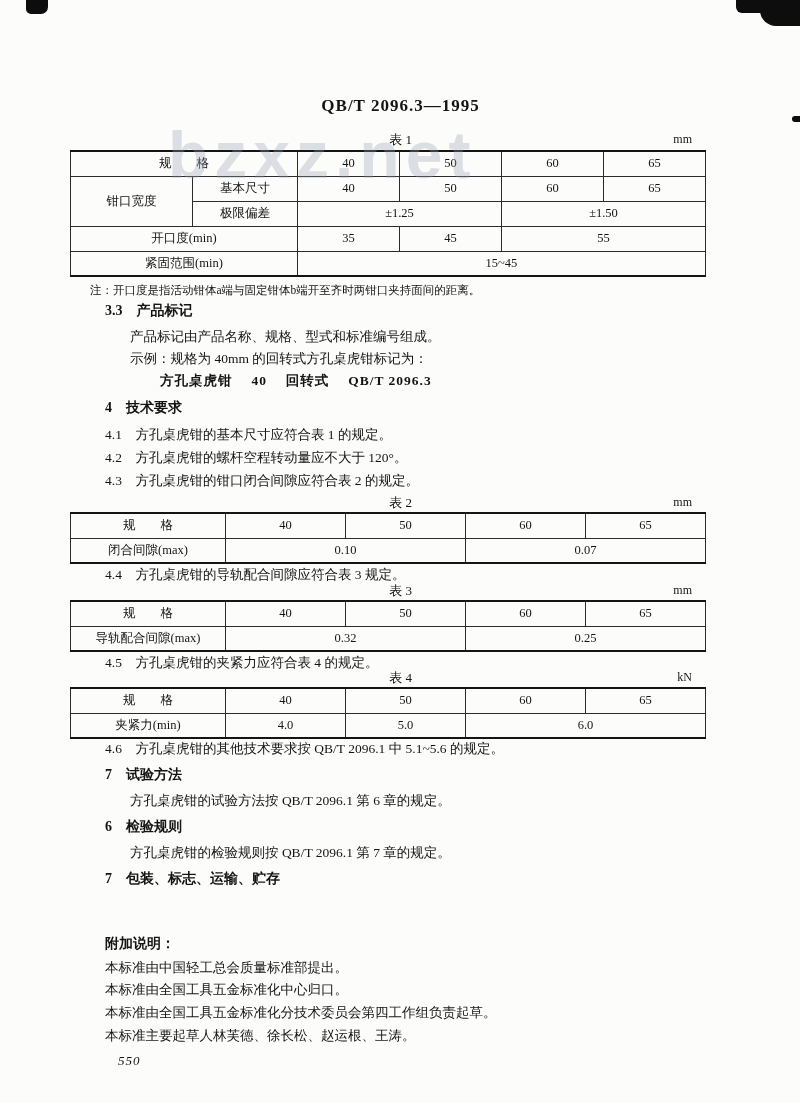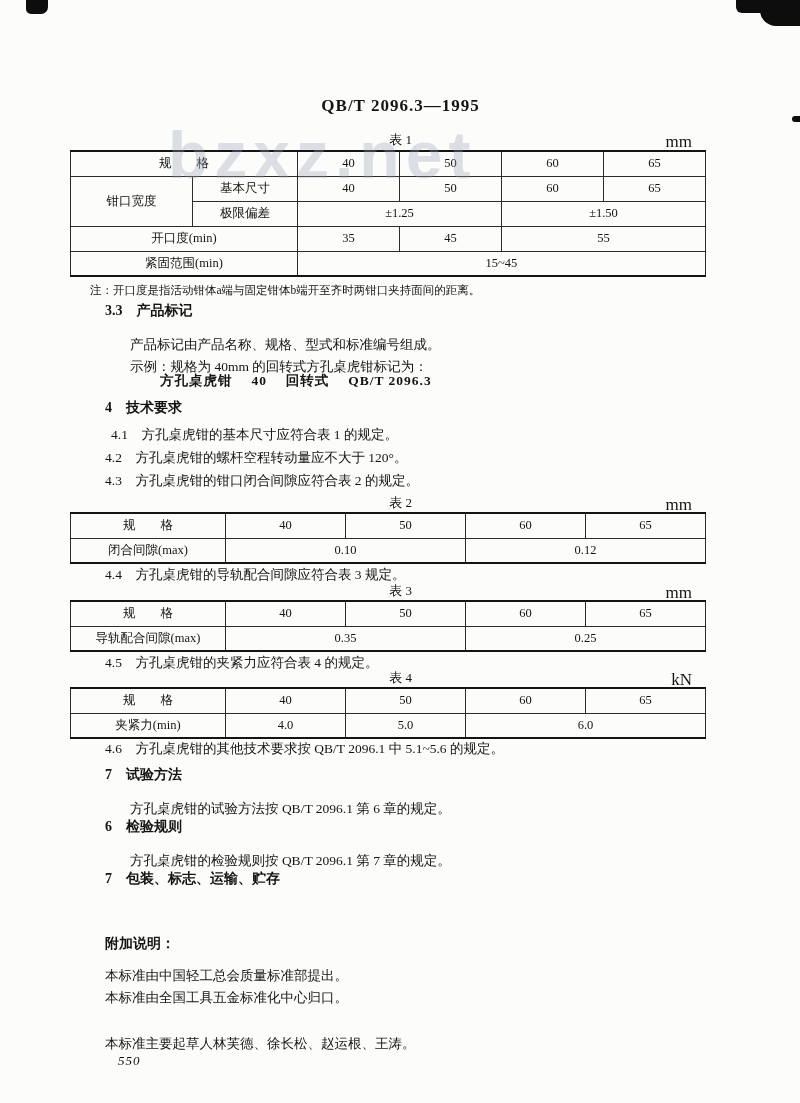--- a/index.html
+++ b/index.html
@@ -15,35 +15,35 @@
   }
   .abs { position:absolute; white-space:nowrap; }
   .doc-header {
     position:absolute; top:96px; left:83px; width:635px;
     text-align:center; font-size:17px; font-weight:bold; letter-spacing:1px;
   }
   .tbl-caption {
     position:absolute; left:83px; width:635px; height:18px;
     text-align:center; font-size:13px;
   }
-  .tbl-caption .unit { position:absolute; right:26px; top:1px; font-size:17px; }
+  .tbl-caption .unit { position:absolute; right:26px; top:1px; font-size:12px; }
   table.std-table {
     position:absolute; left:70px; width:635px;
     border-collapse:collapse; table-layout:fixed;padding-left:7px;
   }
   table.std-table td {
     border:1px solid #2b2b2b;
     height:25px; text-align:center; vertical-align:middle;
     font-size:12.5px; padding:0 3px; overflow:hidden;
   }
   table.std-table tr:first-child td { border-top:2.5px solid #141414; }
   table.std-table tr:last-child td  { border-bottom:2.5px solid #141414; }
   .heading  { font-weight:bold; font-size:14px; }
   .clause   { font-size:13.5px; }
-  .body-text{ font-size:13.5px;margin-top:8px; }
+  .body-text{ font-size:13.5px; }
   .note     { font-size:11.5px; }
   .example  { font-weight:bold; font-size:13.5px; letter-spacing:1px; }
   .page-num { font-size:13px; letter-spacing:1px;font-style:italic; }
   .watermark {
     position:absolute; top:117px; left:168px;
     font-family:"Liberation Sans","DejaVu Sans",sans-serif;
     font-size:66px; font-weight:bold; letter-spacing:6px;
     color:rgba(150,160,178,0.32);
     pointer-events:none; z-index:6;
   }
@@ -112,21 +112,21 @@
     </table>
 
   <div class="abs note" style="left:90px; top:283px">注：开口度是指活动钳体a端与固定钳体b端开至齐时两钳口夹持面间的距离。</div>
 
   <div class="abs heading" style="left:105px; top:302px">3.3　产品标记</div>
   <div class="abs body-text" style="left:130px; top:328px">产品标记由产品名称、规格、型式和标准编号组成。</div>
   <div class="abs body-text" style="left:130px; top:350px">示例：规格为 40mm 的回转式方孔桌虎钳标记为：</div>
   <div class="abs example" style="left:160px; top:372px">方孔桌虎钳　 40 　回转式　 QB/T 2096.3</div>
 
   <div class="abs heading" style="left:105px; top:399px">4　技术要求</div>
-  <div class="abs clause" style="left:111px; top:426px">4.1　方孔桌虎钳的基本尺寸应符合表 1 的规定。</div>
+  <div class="abs clause" style="left:105px; top:426px">4.1　方孔桌虎钳的基本尺寸应符合表 1 的规定。</div>
   <div class="abs clause" style="left:105px; top:449px">4.2　方孔桌虎钳的螺杆空程转动量应不大于 120°。</div>
   <div class="abs clause" style="left:105px; top:472px">4.3　方孔桌虎钳的钳口闭合间隙应符合表 2 的规定。</div>
 
   <div class="tbl-caption" style="top:494px">
     <span>表 2</span>
     <span class="unit">mm</span>
   </div>
   <table class="std-table" style="top:512px">
     <colgroup>
       <col style="width:155px">
@@ -139,21 +139,21 @@
         <tr>
       <td>规　　格</td>
       <td>40</td>
       <td>50</td>
       <td>60</td>
       <td>65</td>
     </tr>
     <tr>
       <td>闭合间隙(max)</td>
       <td colspan="2">0.10</td>
-      <td colspan="2">0.12</td>
+      <td colspan="2">0.07</td>
     </tr>
   </tbody>
     </table>
 
   <div class="abs clause" style="left:105px; top:566px">4.4　方孔桌虎钳的导轨配合间隙应符合表 3 规定。</div>
 
   <div class="tbl-caption" style="top:582px">
     <span>表 3</span>
     <span class="unit">mm</span>
   </div>
@@ -168,21 +168,21 @@
     <tbody>
         <tr>
       <td>规　　格</td>
       <td>40</td>
       <td>50</td>
       <td>60</td>
       <td>65</td>
     </tr>
     <tr>
       <td>导轨配合间隙(max)</td>
-      <td colspan="2">0.35</td>
+      <td colspan="2">0.32</td>
       <td colspan="2">0.25</td>
     </tr>
   </tbody>
     </table>
 
   <div class="abs clause" style="left:105px; top:654px">4.5　方孔桌虎钳的夹紧力应符合表 4 的规定。</div>
 
   <div class="tbl-caption" style="top:669px">
     <span>表 4</span>
     <span class="unit">kN</span>
@@ -218,17 +218,18 @@
   <div class="abs body-text" style="left:130px; top:792px">方孔桌虎钳的试验方法按 QB/T 2096.1 第 6 章的规定。</div>
 
   <div class="abs heading" style="left:105px; top:818px">6　检验规则</div>
   <div class="abs body-text" style="left:130px; top:844px">方孔桌虎钳的检验规则按 QB/T 2096.1 第 7 章的规定。</div>
 
   <div class="abs heading" style="left:105px; top:870px">7　包装、标志、运输、贮存</div>
 
   <div class="abs heading" style="left:105px; top:935px">附加说明：</div>
   <div class="abs body-text" style="left:105px; top:981px">本标准由全国工具五金标准化中心归口。</div>
   <div class="abs body-text" style="left:105px; top:959px">本标准由中国轻工总会质量标准部提出。</div>
+  <div class="abs body-text" style="left:105px; top:1004px">本标准由全国工具五金标准化分技术委员会第四工作组负责起草。</div>
   <div class="abs body-text" style="left:105px; top:1027px">本标准主要起草人林芙德、徐长松、赵运根、王涛。</div>
 
   <div class="abs page-num" style="left:118px; top:1053px">550</div>
 
 </div>
 
 </body></html>

